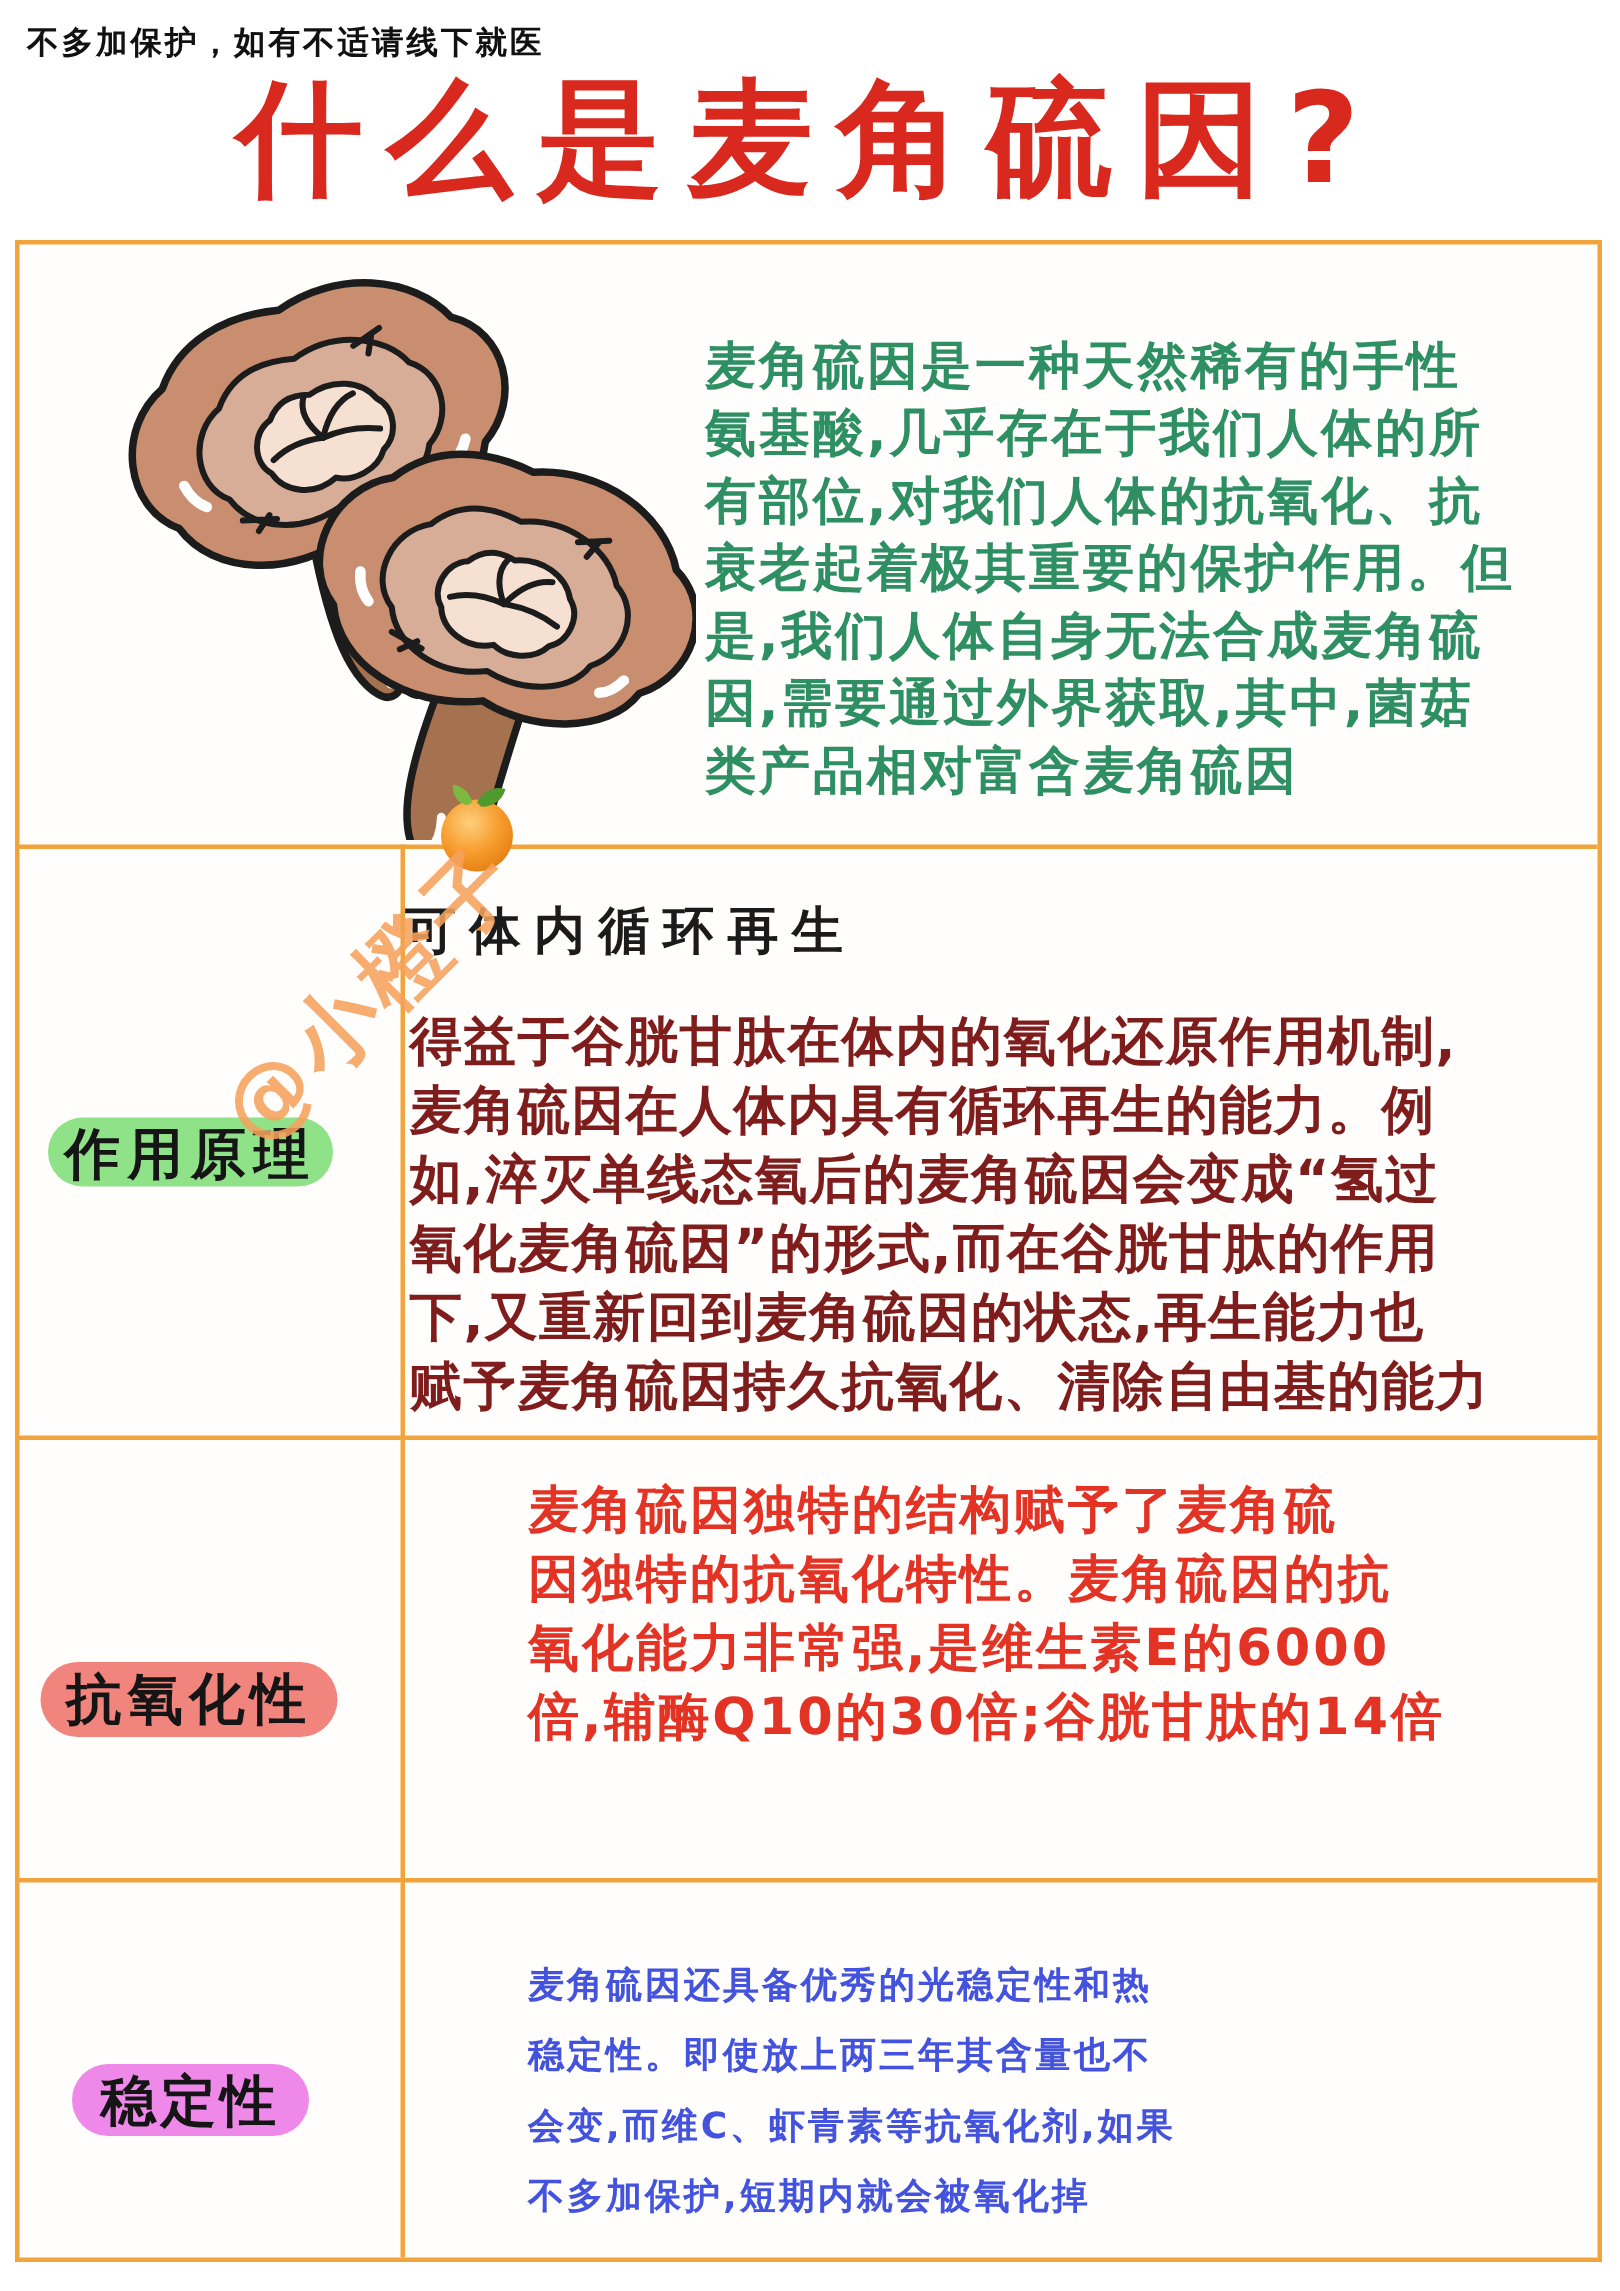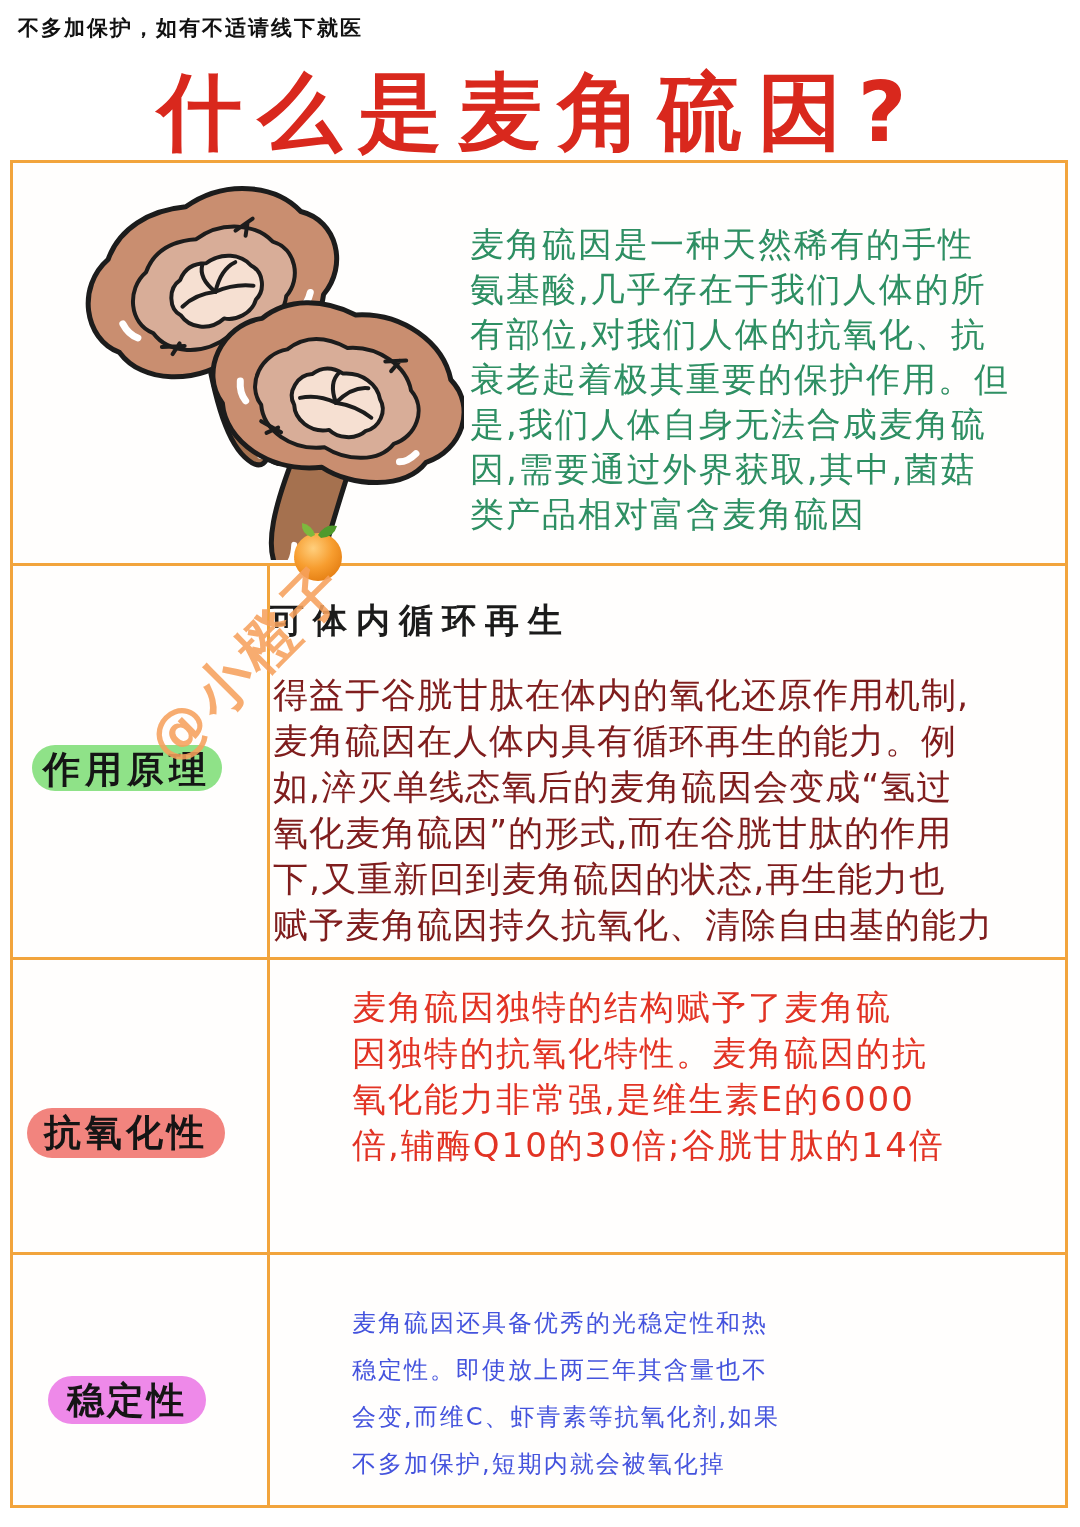--- a/index.html
+++ b/index.html
@@ -5,31 +5,31 @@
   html,body{margin:0;padding:0;background:#ffffff;}
   #canvas{
     position:relative;width:1080px;height:1527px;background:#ffffff;overflow:hidden;
     font-family:"DejaVu Sans","Liberation Sans",sans-serif;
   }
   .disclaimer{
     position:absolute;left:18px;top:14px;font-size:21px;font-weight:bold;color:#111;
     letter-spacing:2px;
   }
   .title{
-    position:absolute;left:0;top:56px;width:1080px;text-align:center;
+    position:absolute;left:0;top:36px;width:1080px;text-align:center;
     font-size:84px;font-weight:bold;color:#d9281d;letter-spacing:16px;white-space:nowrap;
   }
   .table-frame{
     position:absolute;left:10px;top:160px;width:1052px;height:1342px;
     border:3px solid #f2a43c;background:#fffefd;
   }
   .hline{position:absolute;left:10px;width:1055px;height:3px;background:#f2a43c;}
   #hline-1{top:563px;} #hline-2{top:957px;} #hline-3{top:1252px;}
   .vline{position:absolute;left:267px;top:563px;width:3px;height:942px;background:#f2a43c;}
-  .para{white-space:pre-line;font-weight:normal;}
+  .para{white-space:pre-line;font-weight:bold;}
   .intro-text{
     position:absolute;left:470px;top:222px;width:585px;
     font-size:34px;line-height:45px;letter-spacing:2px;color:#2e8f63;
   }
   .section-heading{
     position:absolute;left:270px;top:598px;width:792px;
     font-size:34px;font-weight:bold;color:#1b1b1b;letter-spacing:9px;
   }
   .principle-text{
     position:absolute;left:273px;top:672px;width:778px;

